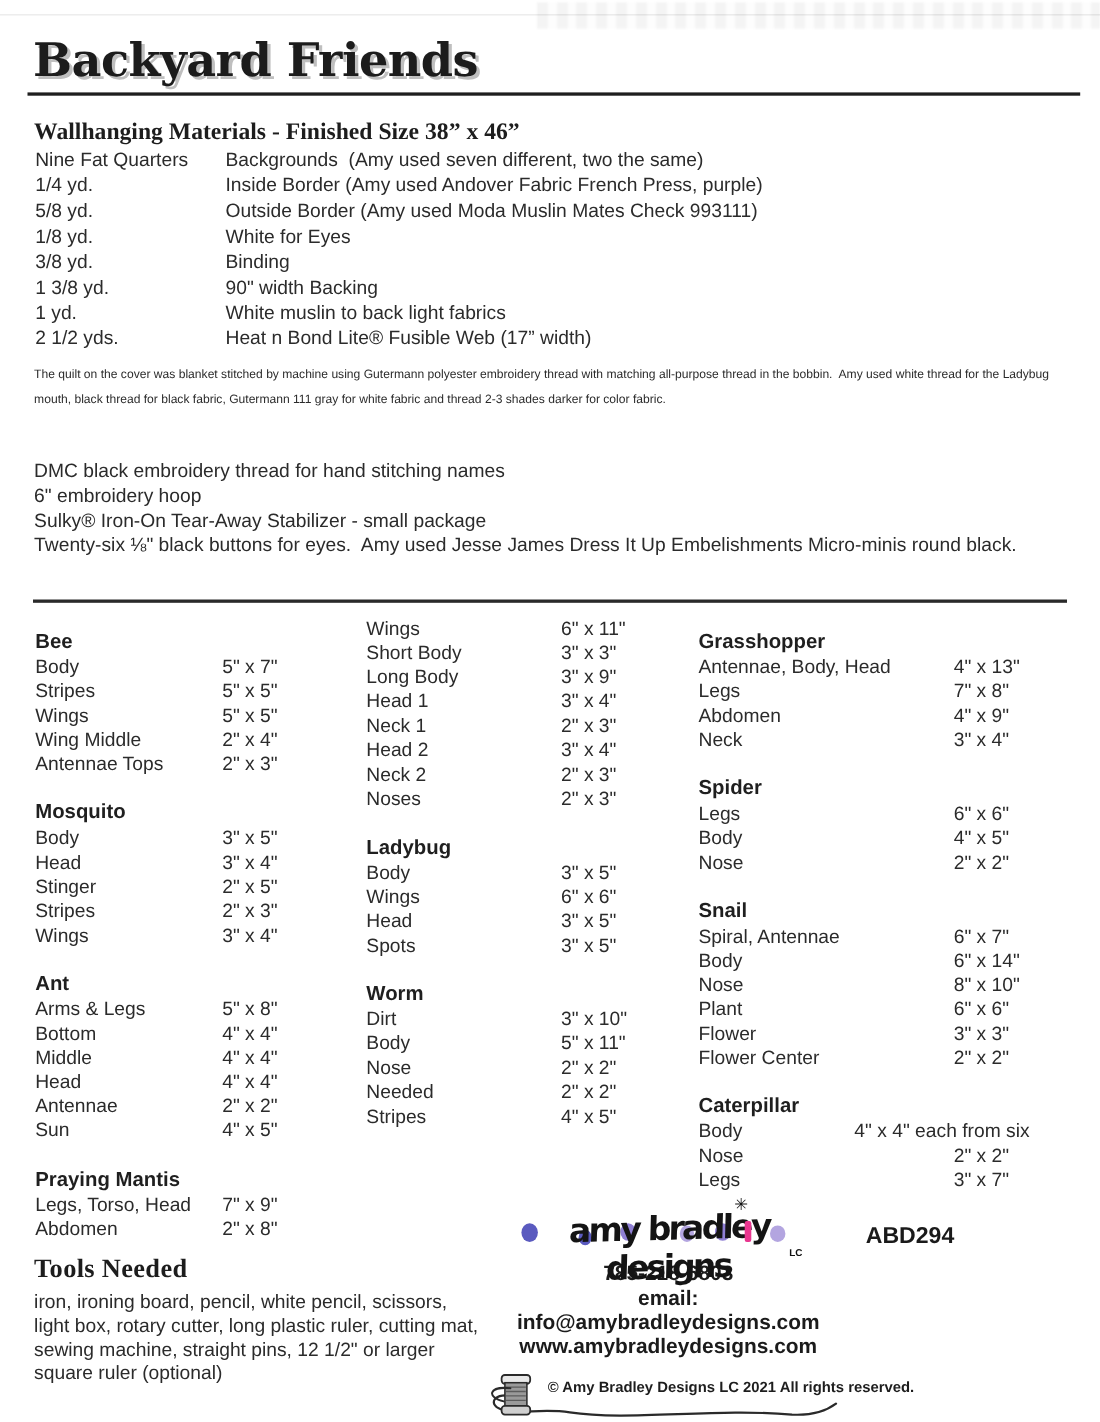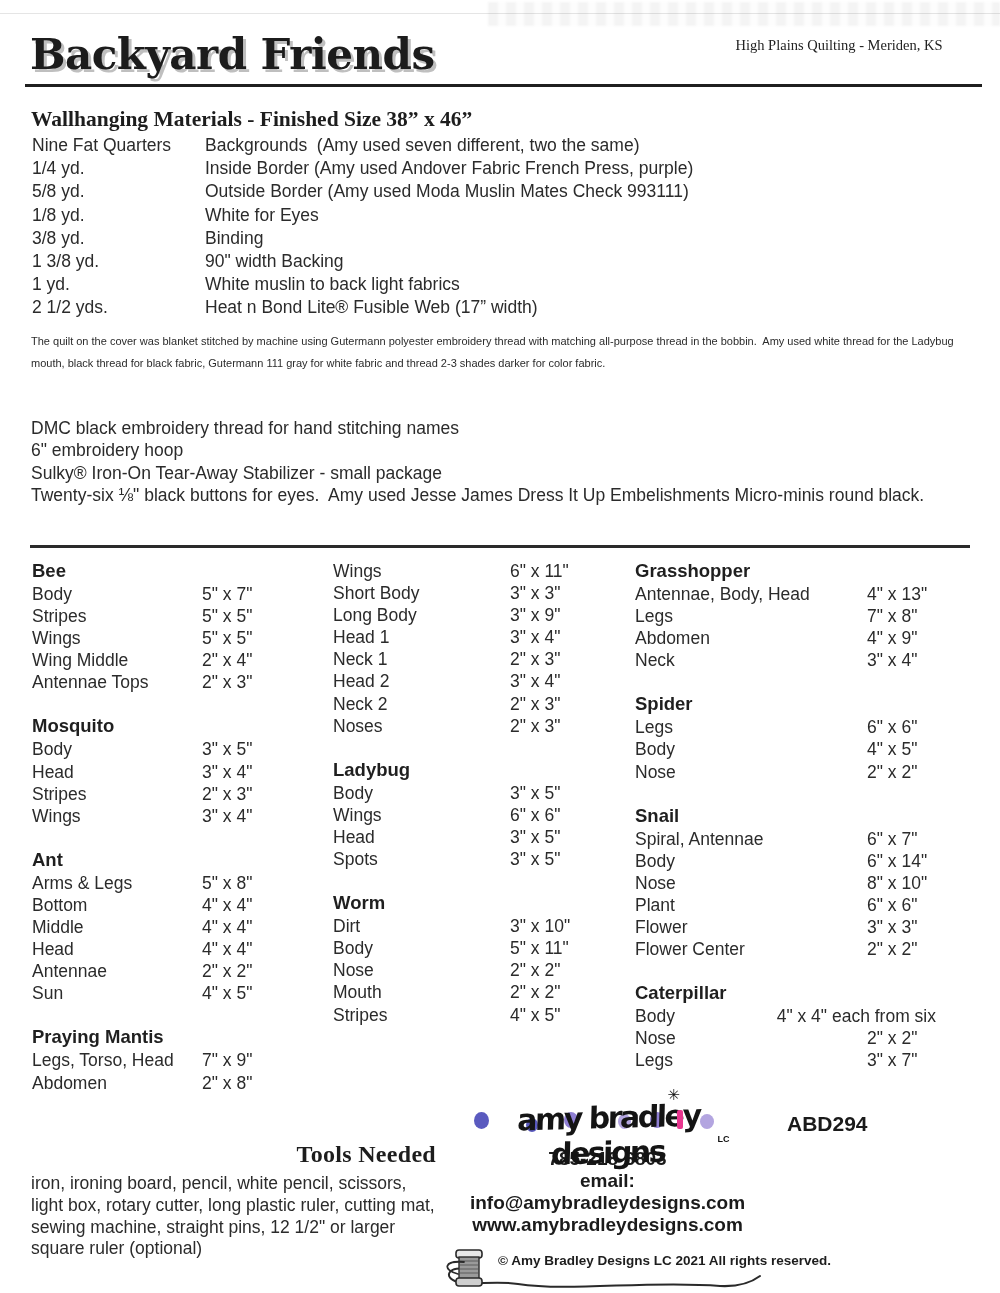--- a/index.html
+++ b/index.html
@@ -39,29 +39,29 @@
   .notes-lines div { white-space:pre-wrap; }
 
   .rule-mid { position:absolute; top:545px; left:30px; right:30px; height:3px; background:#2a2a2a; }
 
   
   .parts-col { position:absolute; top:560px; font-size:17.5px; }
   .col1 { left:32px;  width:280px; --tab:170px; }
   .col2 { left:333px; width:285px; --tab:177px; }
   .col3 { left:635px; width:315px; --tab:232px; }
   .part-section + .part-section .part-name { margin-top:22px; }
-  .part-name { font-size:18.5px; font-weight:bold; line-height:22px; margin-bottom:1px; color:#1f1f1f; }
+  .part-name { font-size:18.5px; font-weight:bold; line-height:22px; margin-bottom:1px; color:#1f1f1f;margin-top:12px; }
   .part-row { position:relative; height:22.1px; line-height:22.1px; }
   .part-row .size { position:absolute; left:var(--tab); top:0; white-space:nowrap; }
   .part-row .size.wide { left:auto; right:14px; }
 
   
   .tools { position:absolute; top:1141px; left:31px; width:405px; }
   .tools h2 { font-family:"Liberation Serif", serif; font-weight:bold; font-size:24px; color:#1d1d1d;
-    letter-spacing:.3px; margin-bottom:5px;text-align:right; }
+    letter-spacing:.3px; margin-bottom:5px; }
   .tools p { font-size:17.5px; line-height:21.8px; white-space:pre-wrap; }
 
   
   .footer-center { position:absolute; top:1088px; left:440px; width:335px; text-align:center; }
   .logo { position:relative; width:280px; height:58px; margin:0 auto; }
   .logo-text { position:relative; z-index:2; font-family:"DejaVu Sans", sans-serif; font-weight:800;
     font-size:30px; letter-spacing:-2.5px; color:#141414; display:inline-block;
     transform:rotate(-1.5deg) skewX(-3deg); margin-top:12px; }
   .blob { position:absolute; z-index:1; border-radius:50%; }
   .b1 { left:6px;   top:24px; width:15px; height:17px; background:#5a5abf; }
@@ -85,21 +85,20 @@
 <body>
 
 <div class="page">
   <div class="ghost"></div>
   <div class="topline"></div>
 
   <div class="titlerow">
     <span class="brand">Backyard Friends</span>
   </div>
   <div class="credit">
-    <div>High Plains Quilting - Meriden, KS</div>
   </div>
   <div class="rule-header"></div>
 
   <h2 class="mat-heading">Wallhanging Materials - Finished Size 38” x 46”</h2>
   <div class="mat-list" id="materials-list">
       <div class="mat-row">
         <span class="mat-qty">Nine Fat Quarters</span>
         <span class="mat-desc">Backgrounds  (Amy used seven different, two the same)</span>
       </div>
       <div class="mat-row">
@@ -149,20 +148,21 @@
           <div class="part-row"><span class="label">Body</span><span class="size">5" x 7"</span></div>
           <div class="part-row"><span class="label">Stripes</span><span class="size">5" x 5"</span></div>
           <div class="part-row"><span class="label">Wings</span><span class="size">5" x 5"</span></div>
           <div class="part-row"><span class="label">Wing Middle</span><span class="size">2" x 4"</span></div>
           <div class="part-row"><span class="label">Antennae Tops</span><span class="size">2" x 3"</span></div>
         </div>
         <div class="part-section">
           <h3 class="part-name">Mosquito</h3>
           <div class="part-row"><span class="label">Body</span><span class="size">3" x 5"</span></div>
           <div class="part-row"><span class="label">Head</span><span class="size">3" x 4"</span></div>
+          <div class="part-row"><span class="label">Stinger</span><span class="size">2" x 5"</span></div>
           <div class="part-row"><span class="label">Stripes</span><span class="size">2" x 3"</span></div>
           <div class="part-row"><span class="label">Wings</span><span class="size">3" x 4"</span></div>
         </div>
         <div class="part-section">
           <h3 class="part-name">Ant</h3>
           <div class="part-row"><span class="label">Arms &amp; Legs</span><span class="size">5" x 8"</span></div>
           <div class="part-row"><span class="label">Bottom</span><span class="size">4" x 4"</span></div>
           <div class="part-row"><span class="label">Middle</span><span class="size">4" x 4"</span></div>
           <div class="part-row"><span class="label">Head</span><span class="size">4" x 4"</span></div>
           <div class="part-row"><span class="label">Antennae</span><span class="size">2" x 2"</span></div>
@@ -190,21 +190,21 @@
           <div class="part-row"><span class="label">Body</span><span class="size">3" x 5"</span></div>
           <div class="part-row"><span class="label">Wings</span><span class="size">6" x 6"</span></div>
           <div class="part-row"><span class="label">Head</span><span class="size">3" x 5"</span></div>
           <div class="part-row"><span class="label">Spots</span><span class="size">3" x 5"</span></div>
         </div>
         <div class="part-section">
           <h3 class="part-name">Worm</h3>
           <div class="part-row"><span class="label">Dirt</span><span class="size">3" x 10"</span></div>
           <div class="part-row"><span class="label">Body</span><span class="size">5" x 11"</span></div>
           <div class="part-row"><span class="label">Nose</span><span class="size">2" x 2"</span></div>
-          <div class="part-row"><span class="label">Mouth</span><span class="size">2" x 2"</span></div>
+          <div class="part-row"><span class="label">Needed</span><span class="size">2" x 2"</span></div>
           <div class="part-row"><span class="label">Stripes</span><span class="size">4" x 5"</span></div>
         </div>
       </div>
       <div class="parts-col col3">
         <div class="part-section">
           <h3 class="part-name">Grasshopper</h3>
           <div class="part-row"><span class="label">Antennae, Body, Head</span><span class="size">4" x 13"</span></div>
           <div class="part-row"><span class="label">Legs</span><span class="size">7" x 8"</span></div>
           <div class="part-row"><span class="label">Abdomen</span><span class="size">4" x 9"</span></div>
           <div class="part-row"><span class="label">Neck</span><span class="size">3" x 4"</span></div>

